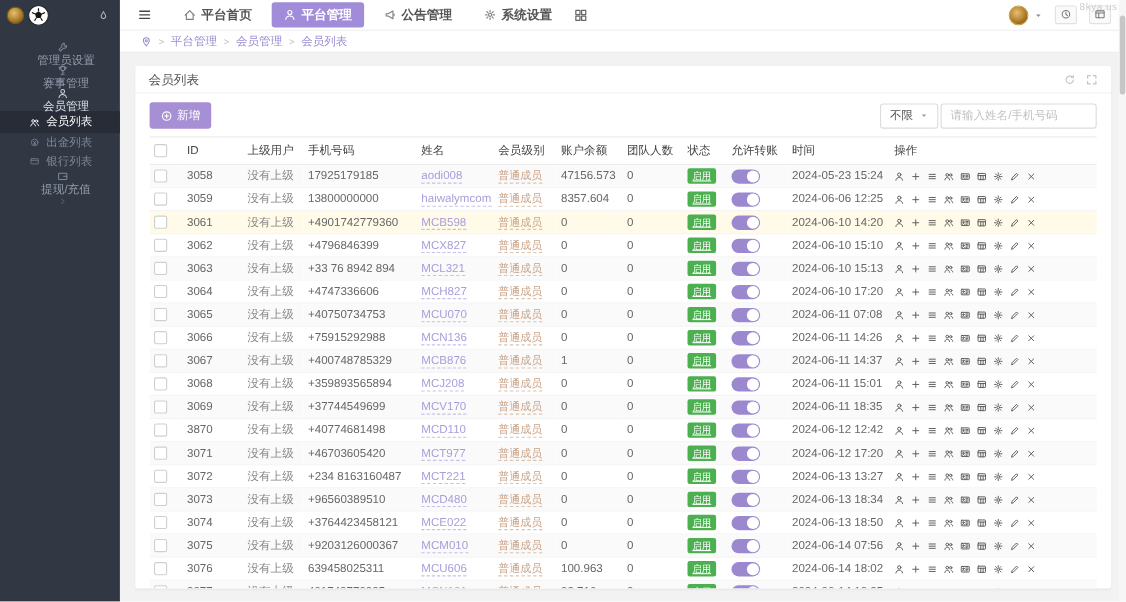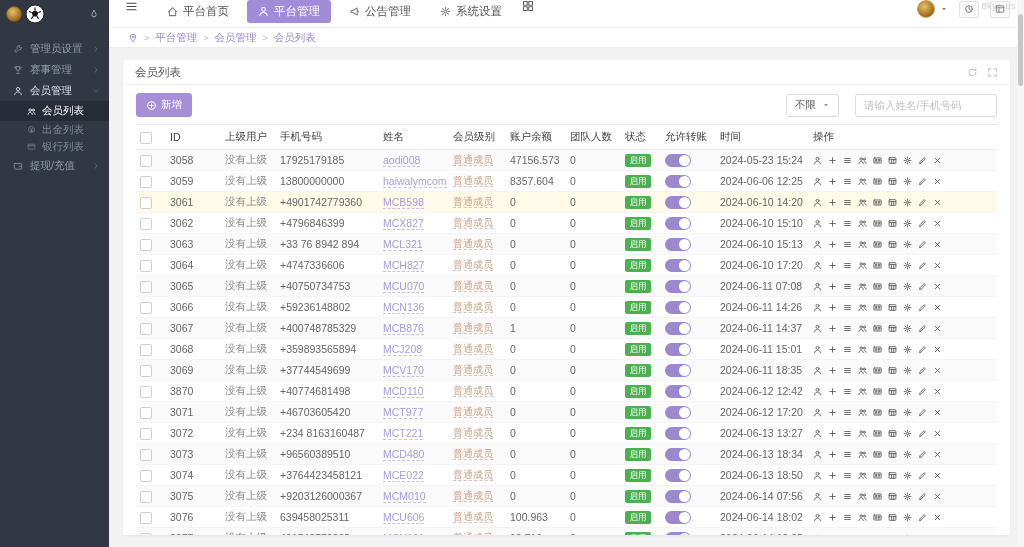--- a/index.html
+++ b/index.html
@@ -6,34 +6,34 @@
   html,body{width:1024px;height:547px;overflow:hidden;}
   body{font-family:"Liberation Sans","DejaVu Sans",sans-serif;}
   .app{position:relative;width:1024px;height:547px;background:#f2f2f2;overflow:hidden;}
   
   .sidebar{position:absolute;left:0;top:0;width:109px;height:100%;background:#313743;z-index:6;}
   .logo-bar{height:28px;display:flex;align-items:center;padding:0 10px 0 6px;gap:3px;}
   .crest{width:16px;height:16px;border-radius:50%;background:radial-gradient(circle at 40% 35%,#e8c06a,#9c6a1f 70%,#5d3c0e);border:1px solid #7a5a1d;}
   .ball{width:20px;height:20px;}
   .droplet{margin-left:auto;color:#a9b1c0;display:flex;}
   .side-nav{padding-top:10px;}
-  .side-item{height:21px;display:flex;align-items:center;padding:0 9px 0 13px;color:#949dae;font-size:10.5px;cursor:pointer;}
+  .side-item{height:21px;display:flex;align-items:center;padding:0 9px 0 13px;color:#949dae;font-size:10.5px;cursor:pointer;flex-direction:column;}
   .side-item .ic{display:flex;color:#7d8697;}
   .side-item .lbl{margin-left:7px;flex:1;white-space:nowrap;}
   .side-item .chev{color:#6b7380;display:flex;}
   .side-item.parent-open{color:#dde1e8;}
   .side-item.parent-open .ic{color:#cfd4dd;}
   .side-sub-item{height:17px;display:flex;align-items:center;padding-left:27px;color:#7f8898;font-size:10.5px;cursor:pointer;}
   .side-sub-item .ic{display:flex;color:#6f788a;}
   .side-sub-item .lbl{margin-left:6px;white-space:nowrap;}
   .side-sub-item.active{background:#272c37;color:#ffffff;height:20px;}
   .side-sub-item.active .ic{color:#fff;}
   
   .main{position:absolute;left:109px;top:0;right:0;bottom:0;}
-  .topbar{height:28px;background:#fff;border-bottom:1px solid #efefef;display:flex;align-items:flex-start;padding-left:16px;position:relative;}
+  .topbar{height:28px;background:#fff;border-bottom:1px solid #efefef;display:flex;align-items:center;padding-left:16px;position:relative;font-weight:bold;}
   .burger{color:#444;margin-right:18px;display:flex;cursor:pointer;}
   .nav-item{display:flex;align-items:center;gap:5px;color:#555;font-size:11.5px;padding:4px 11px;border-radius:3px;margin-right:7px;cursor:pointer;white-space:nowrap;}
   .nav-item .ic{display:flex;color:#808080;}
   .nav-item.active{background:#a08cd8;color:#fff;}
   .nav-item.active .ic{color:#fff;}
   .apps-btn{color:#666;margin-left:2px;display:flex;cursor:pointer;}
   .top-right{margin-left:auto;display:flex;align-items:center;gap:5px;padding-right:14px;}
   .avatar{width:18px;height:18px;border-radius:50%;background:radial-gradient(circle at 40% 35%,#e8c06a,#9c6a1f 70%,#5d3c0e);border:1px solid #caa14c;cursor:pointer;}
   .caret{color:#888;display:flex;cursor:pointer;}
   .mini-btn{width:20px;height:17px;border:1px solid #e2e2e2;background:#fafafa;border-radius:2px;display:flex;align-items:center;justify-content:center;color:#777;cursor:pointer;margin-left:6px;}
@@ -44,35 +44,35 @@
   .crumb-sep{color:#c0c0c0;font-size:9px;}
   .content{padding:12px 14px;height:calc(100% - 48px);}
   .card{background:#fff;border-radius:2px;height:100%;box-shadow:0 1px 2px rgba(0,0,0,.05);overflow:hidden;display:flex;flex-direction:column;}
   .card-head{height:25px;min-height:25px;display:flex;align-items:center;padding:0 12px;border-bottom:1px solid #f1f1f1;font-size:11.5px;color:#555;}
   .card-tools{margin-left:auto;display:flex;gap:9px;color:#c3c3c3;}
   .card-tools span{display:flex;cursor:pointer;}
   .card-body{padding:0 13px;flex:1;overflow:hidden;}
   .toolbar{display:flex;align-items:center;padding:8px 0 7px;}
   .btn-add{background:#a78fd5;color:#fff;border:none;border-radius:3px;font-size:10.5px;padding:5px 10px;display:flex;align-items:center;gap:4px;cursor:pointer;font-family:inherit;}
   .btn-add .ic{display:flex;}
-  .filters{margin-left:auto;display:flex;gap:16px;align-items:center;}
+  .filters{margin-left:auto;display:flex;gap:2px;align-items:center;}
   .select{height:23px;border:1px solid #dcdcdc;border-radius:3px;background:#fff;font-size:10.5px;color:#555;display:flex;align-items:center;gap:6px;padding:0 8px;cursor:pointer;}
   .select .caret{color:#999;}
   .search{height:23px;width:142px;border:1px solid #dcdcdc;border-radius:3px;font-size:10.5px;padding:0 8px;color:#555;font-family:inherit;outline:none;}
   .search::placeholder{color:#c2c2c2;}
   
   table{width:100%;border-collapse:collapse;font-size:10.5px;table-layout:fixed;}
   thead th{font-weight:400;color:#444;text-align:left;padding:5px 4px;border-top:1px solid #ececec;border-bottom:1px solid #ececec;white-space:nowrap;}
   tbody td{padding:3px 4px;color:#666;border-bottom:1px solid #f4f4f4;white-space:nowrap;overflow:hidden;}
   tr.stripe{background:#fafafa;}
   tr.hl{background:#fffbe8;}
   .cb{width:12px;height:12px;border:1px solid #cfcfcf;border-radius:2px;background:#fff;display:inline-block;vertical-align:middle;cursor:pointer;}
   .name-link{color:#a99ddb;border-bottom:1px dashed #c9bfe8;cursor:pointer;}
   .level-link{color:#c9a185;border-bottom:1px dashed #dcc3ad;cursor:pointer;font-size:10px;}
-  .badge{display:inline-block;background:#4cb050;color:#fff;font-size:8.5px;padding:1.5px 4.5px;border-radius:2px;line-height:1.2;}
+  .badge{display:inline-block;background:#4cb050;color:#fff;font-size:8.5px;padding:1.5px 4.5px;border-radius:2px;line-height:1.2;text-decoration:underline;}
   .toggle{width:26px;height:13px;border-radius:7px;background:#9c88ce;position:relative;display:inline-block;vertical-align:middle;cursor:pointer;}
   .toggle::after{content:"";position:absolute;right:1px;top:1px;width:11px;height:11px;border-radius:50%;background:#fff;}
   .actions{display:flex;gap:6px;color:#555;align-items:center;}
   .act{cursor:pointer;display:inline-flex;}
   
   .scrollbar{position:absolute;right:0;top:0;width:7px;height:100%;background:#f6f6f6;z-index:8;}
   .thumb{position:absolute;top:14px;left:1px;width:5px;height:72px;border-radius:3px;background:#c6c6c6;cursor:pointer;}
 </style>
 </head>
 <body>
@@ -818,21 +818,21 @@
                           <path d="M4 4l8 8M12 4l-8 8"></path>
                         </svg>
                       </span>
                     </span>
                   </td>
                 </tr>
                 <tr class="">
                   <td><span class="cb"></span></td>
                   <td>3066</td>
                   <td style="color: rgb(136, 136, 136);">没有上级</td>
-                  <td>+59236148802</td>
+                  <td>+75915292988</td>
                   <td><span class="name-link">MCN136</span></td>
                   <td><span class="level-link">普通成员</span></td>
                   <td>0</td>
                   <td>0</td>
                   <td><span class="badge">启用</span></td>
                   <td><span class="toggle"></span></td>
                   <td>2024-06-11 14:26</td>
                   <td>
                     <span class="actions">
                       <span class="act">

